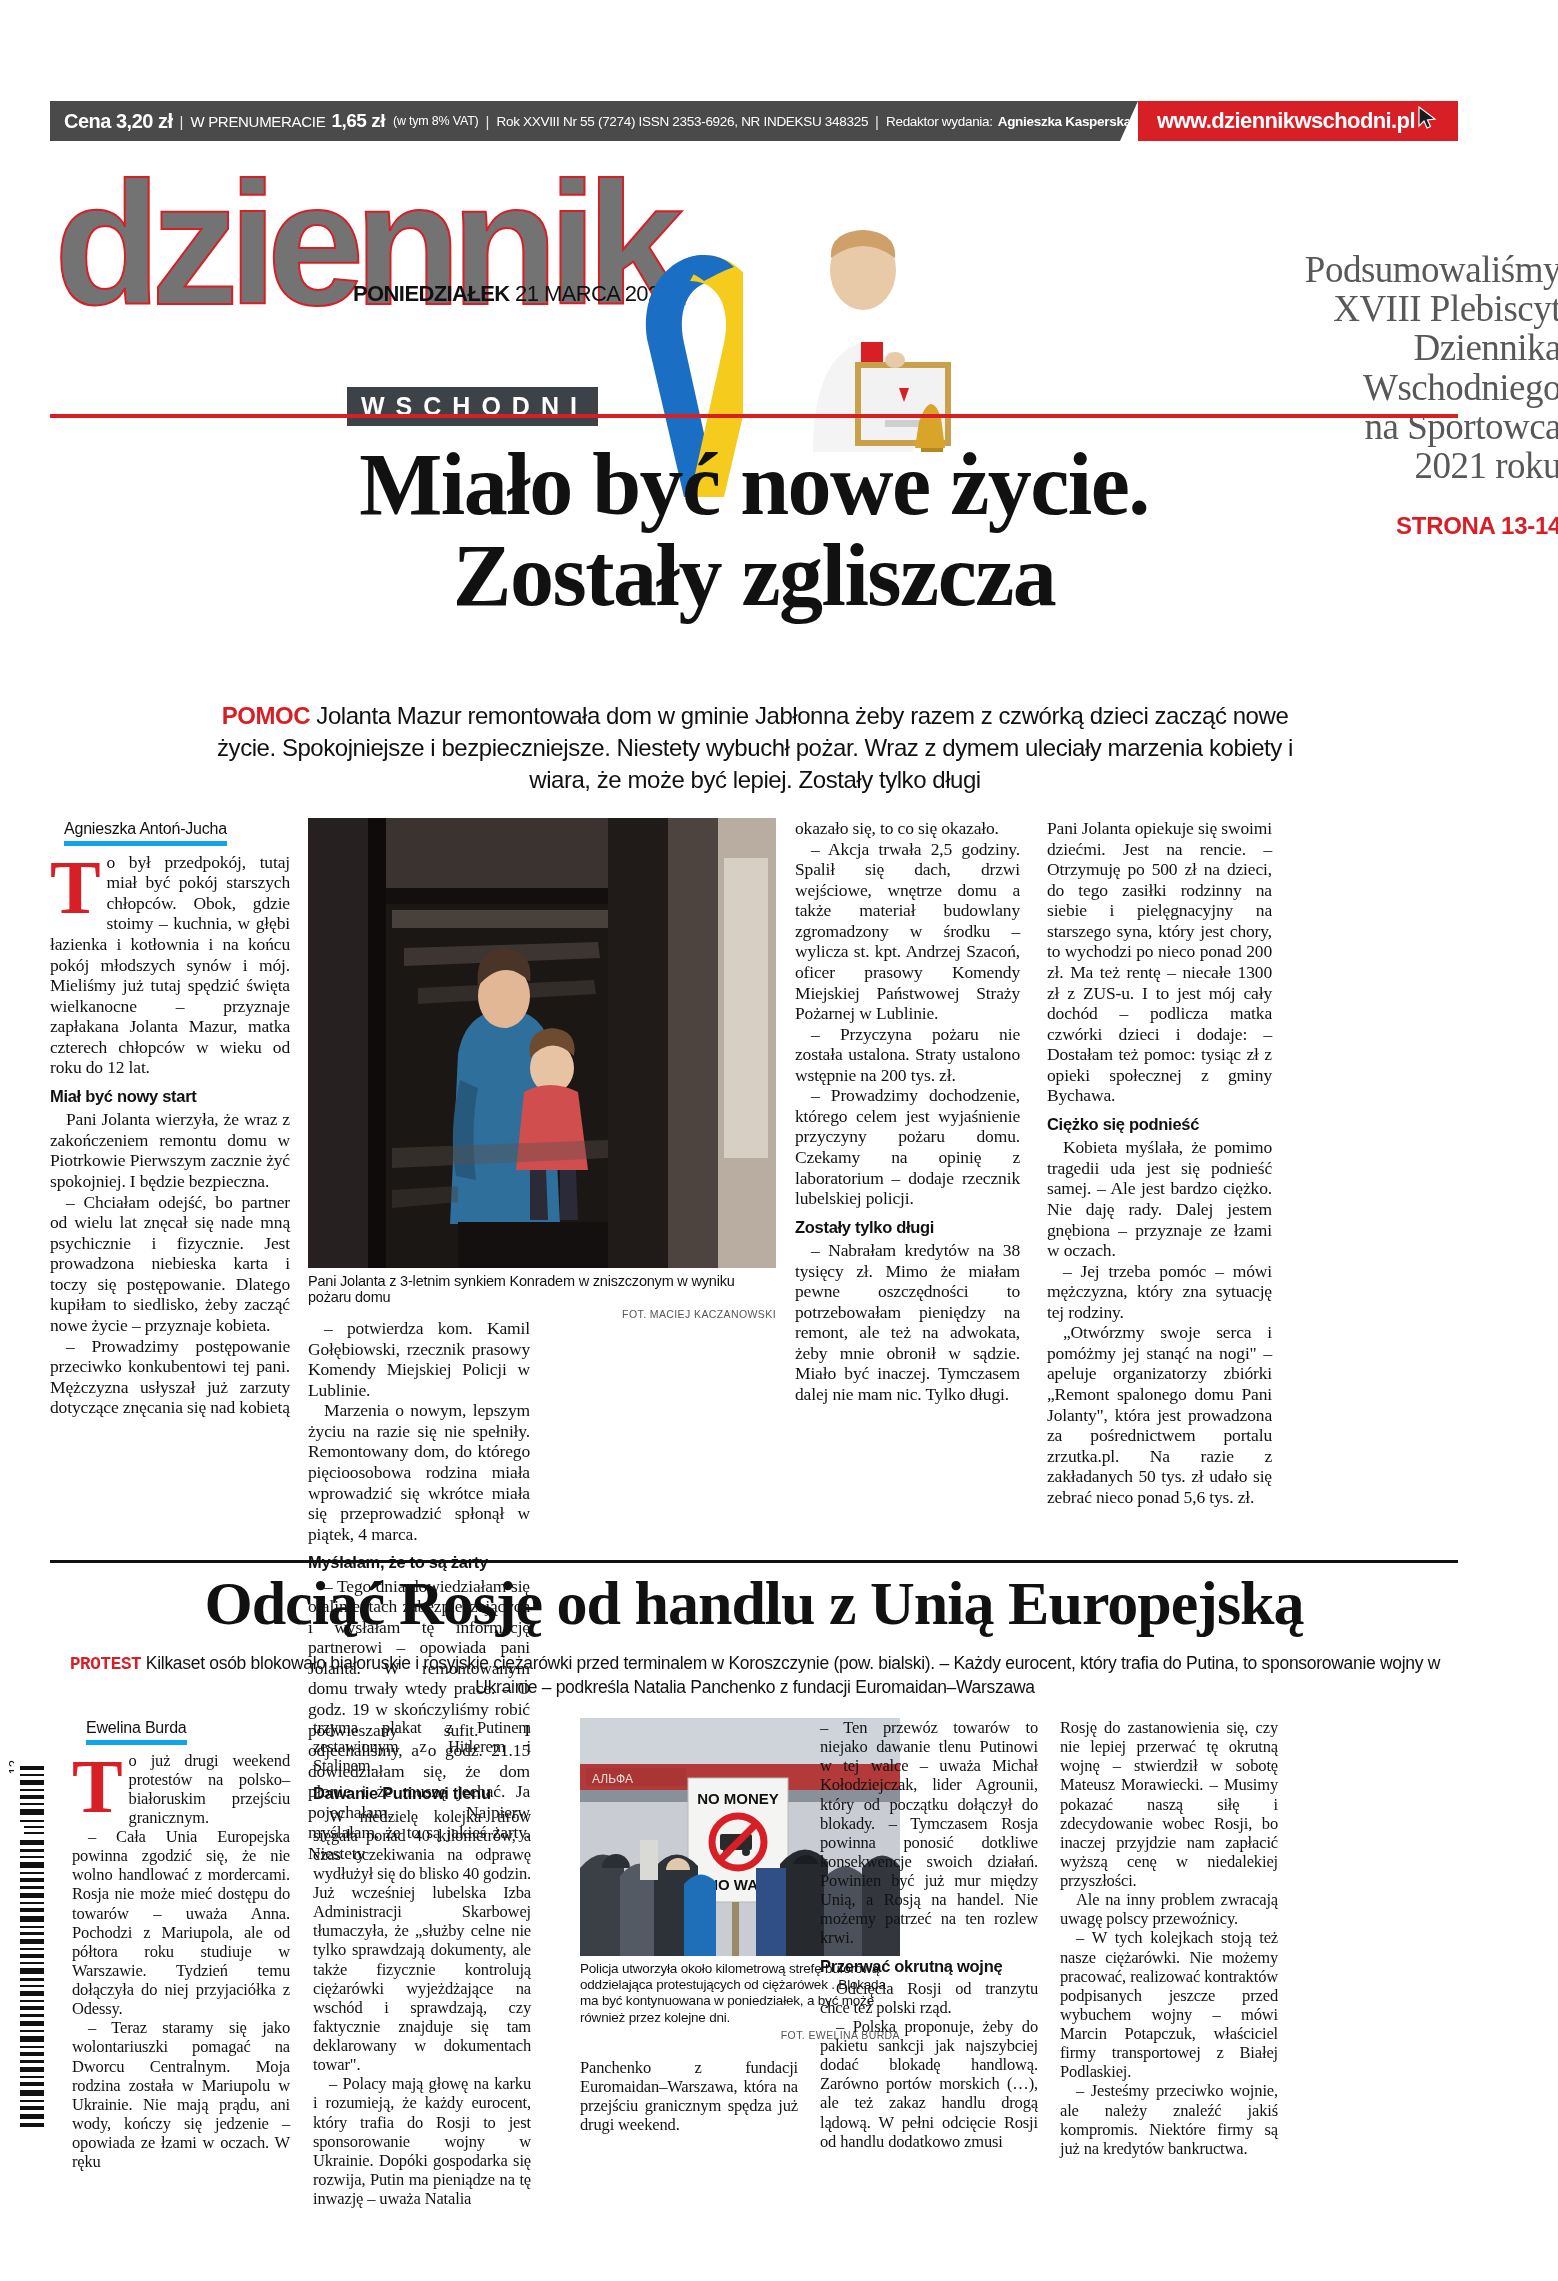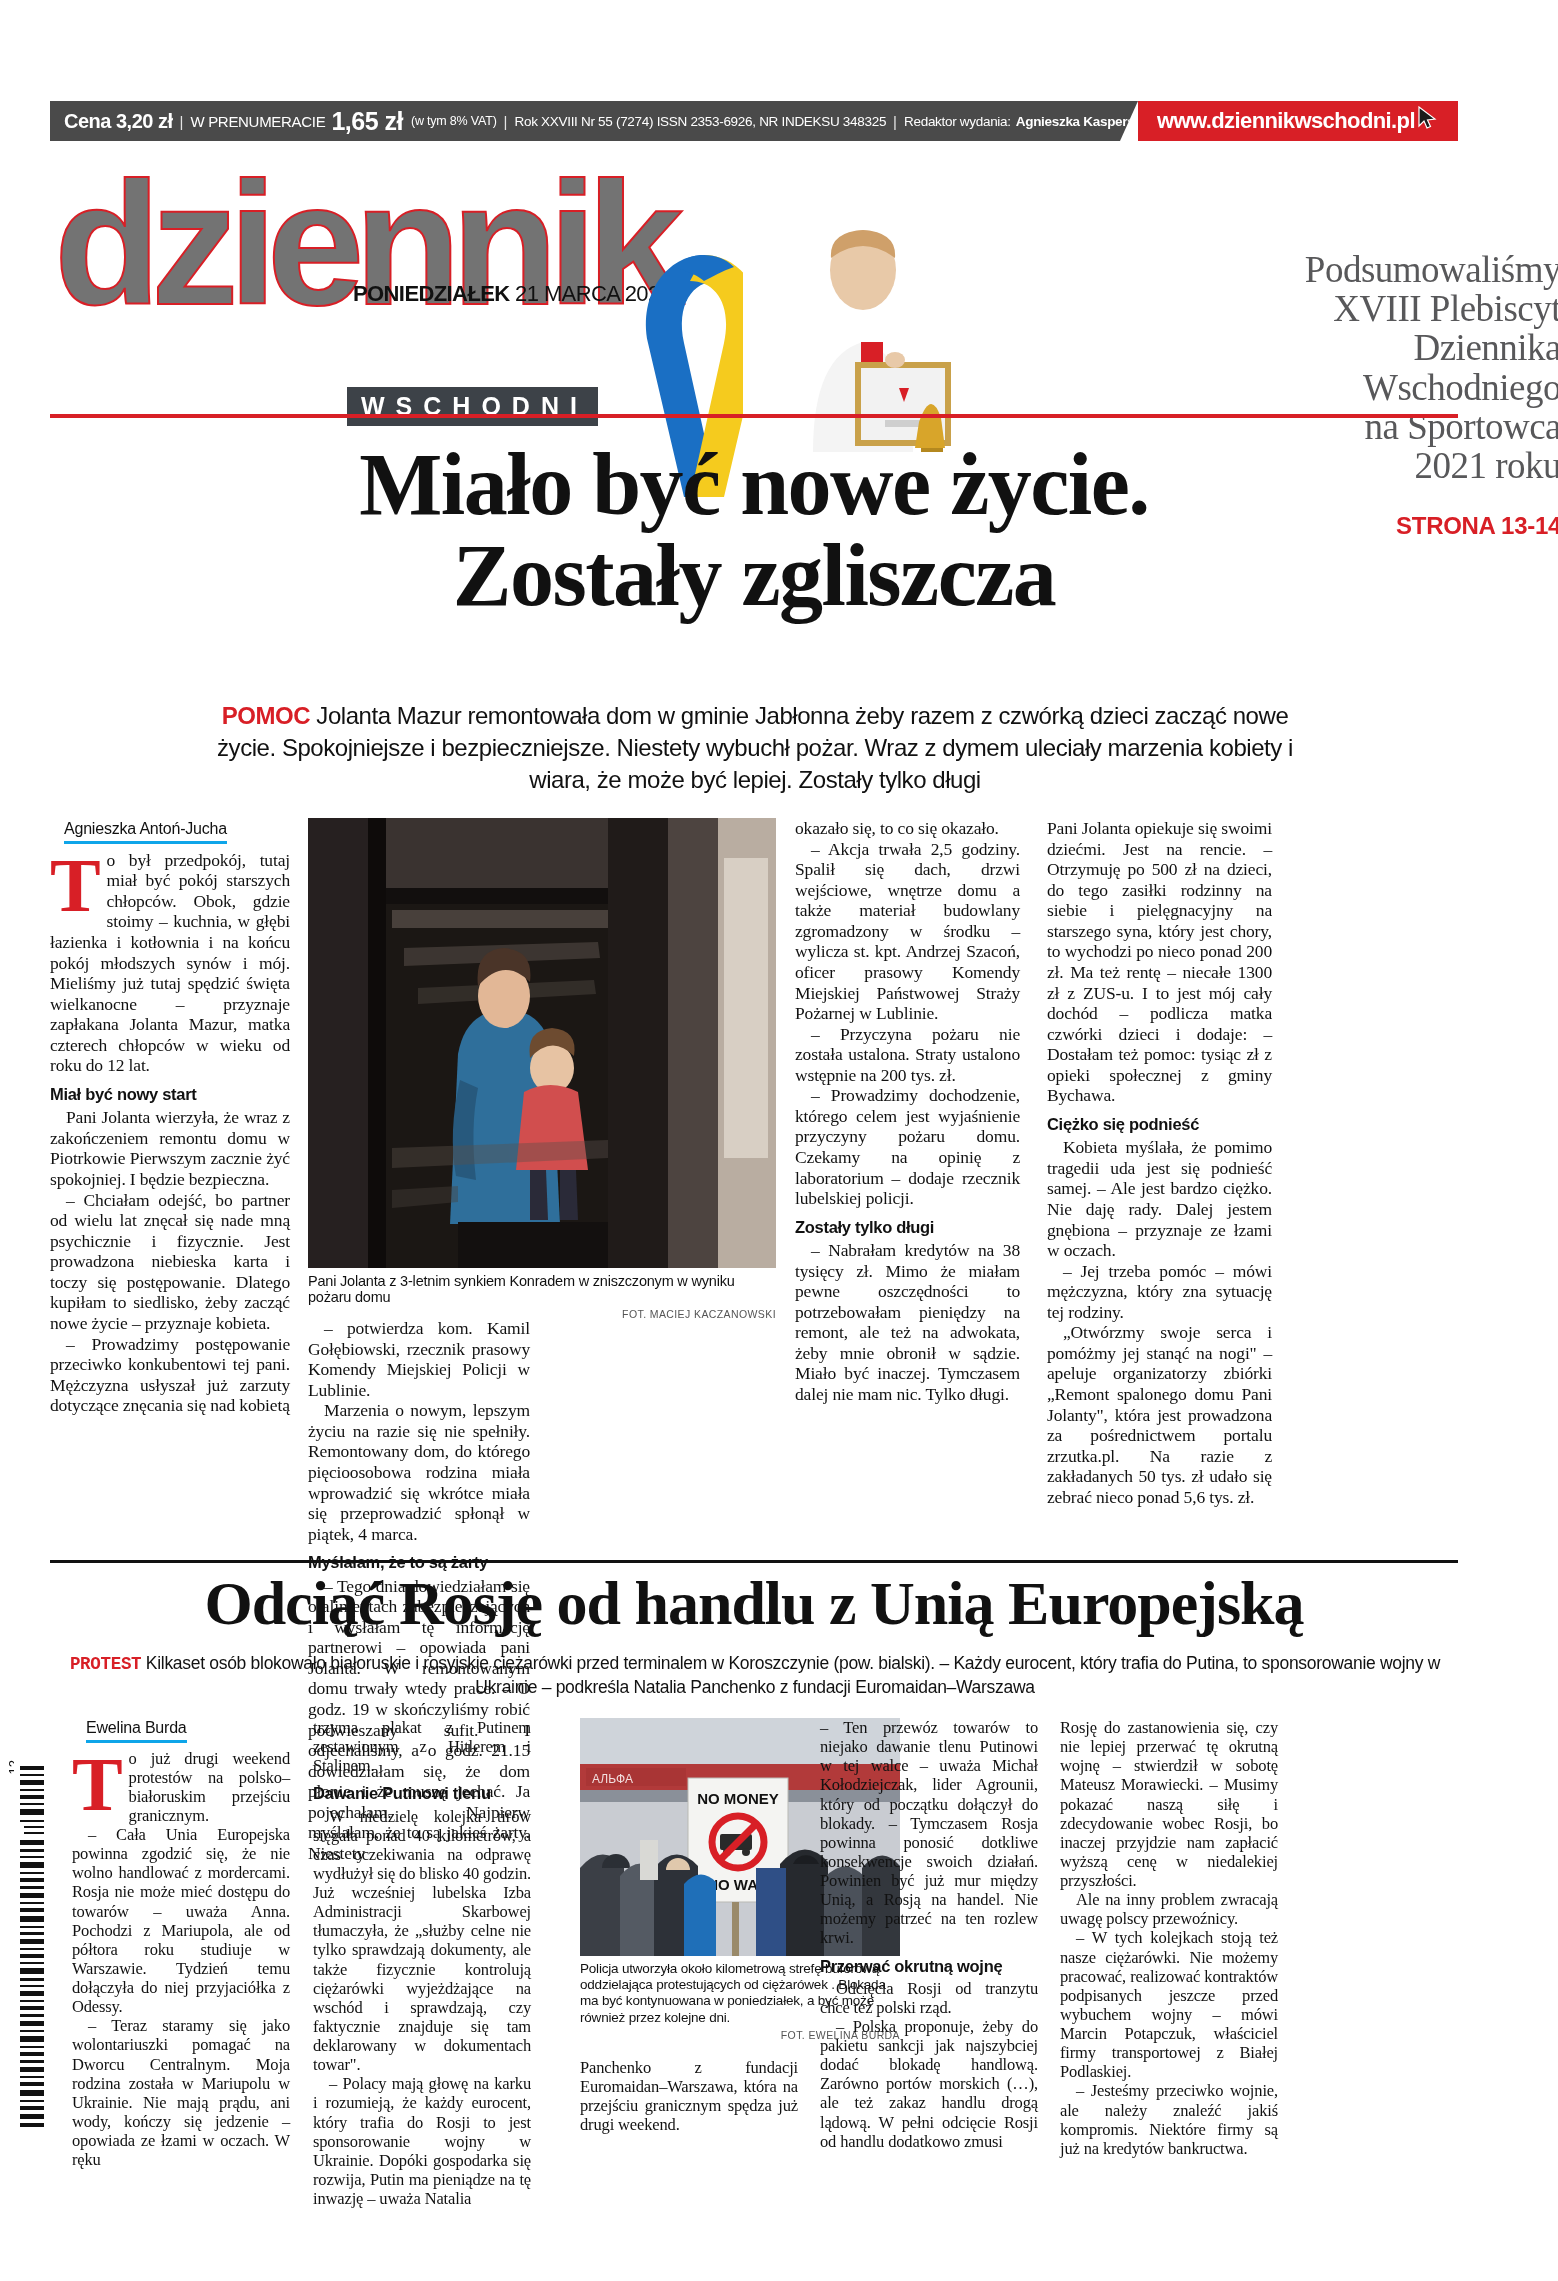--- a/index.html
+++ b/index.html
@@ -14,21 +14,21 @@
     display:flex;align-items:stretch;
   }
   .topbar-left{
     flex:1;background:#4a4a4a;color:#fff;display:flex;align-items:center;
     padding:0 14px;font-family:"Liberation Sans",sans-serif;
     white-space:nowrap;overflow:hidden;
     clip-path:polygon(0 0,100% 0,calc(100% - 18px) 100%,0 100%);
   }
   .topbar-left .big{font-weight:bold;font-size:20px;letter-spacing:-0.5px;}
   .topbar-left .mid{font-weight:normal;font-size:15px;letter-spacing:-0.3px;}
-  .topbar-left .bold15{font-weight:bold;font-size:25px;letter-spacing:-0.5px;}
+  .topbar-left .bold15{font-weight:bold;font-size:19px;letter-spacing:-0.5px;}
   .topbar-left .small{font-size:12.5px;letter-spacing:-0.2px;}
   .topbar-left .sep{padding:0 7px;font-size:15px;opacity:.85;}
   .topbar-left .meta{font-size:13.5px;letter-spacing:-0.3px;}
   .topbar-right{
     width:320px;background:#d81f26;color:#fff;display:flex;align-items:center;
     justify-content:center;font-family:"Liberation Sans",sans-serif;
     font-weight:bold;font-size:22px;letter-spacing:-0.6px;position:relative;
   }
   .cursor-ico{margin-left:2px;display:inline-block;}
   
@@ -78,21 +78,21 @@
     font-family:"Liberation Sans",sans-serif;font-size:24px;line-height:1.33;
     color:#111;letter-spacing:-0.45px;
   }
   .lead .kicker{color:#d81f26;font-weight:bold;}
   
   .art1{position:absolute;left:50px;top:818px;width:1408px;height:700px;}
   .col{position:absolute;top:0;font-size:17.5px;line-height:1.175;
        text-align:justify;color:#111;letter-spacing:-0.15px;}
   .byline{
     font-family:"Liberation Sans",sans-serif;font-size:16px;color:#111;
-    border-bottom:3px solid #0ea5e9;padding-bottom:2px;display:inline-block;
+    border-bottom:5px solid #0ea5e9;padding-bottom:2px;display:inline-block;
     margin-bottom:6px;letter-spacing:-0.2px;
   }
   .byline-wrap{text-align:left;margin-left:14px;}
   .dropcap::first-letter{
     float:left;font-size:76px;line-height:0.78;color:#d81f26;
     font-weight:bold;padding:6px 6px 0 0;font-family:"Liberation Serif",serif;
   }
   .subhead{font-family:"Liberation Sans",sans-serif;font-weight:bold;
            font-size:16.5px;margin:9px 0 3px;letter-spacing:-0.3px;}
   p.b{margin:0;text-indent:16px;}

